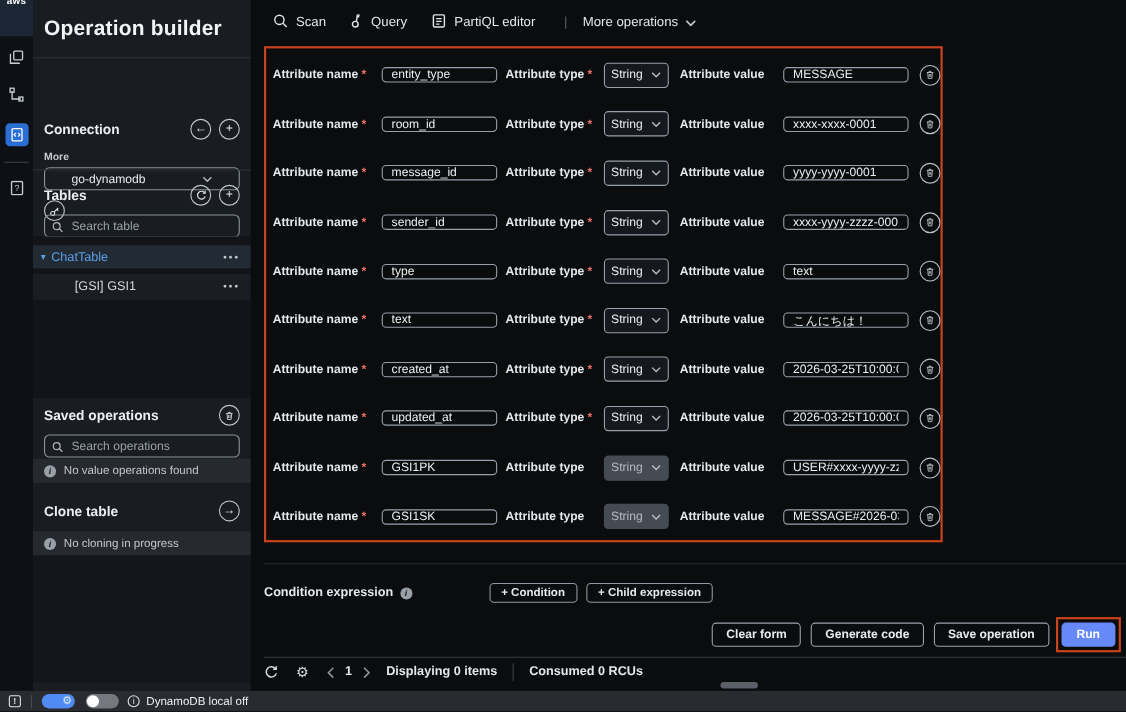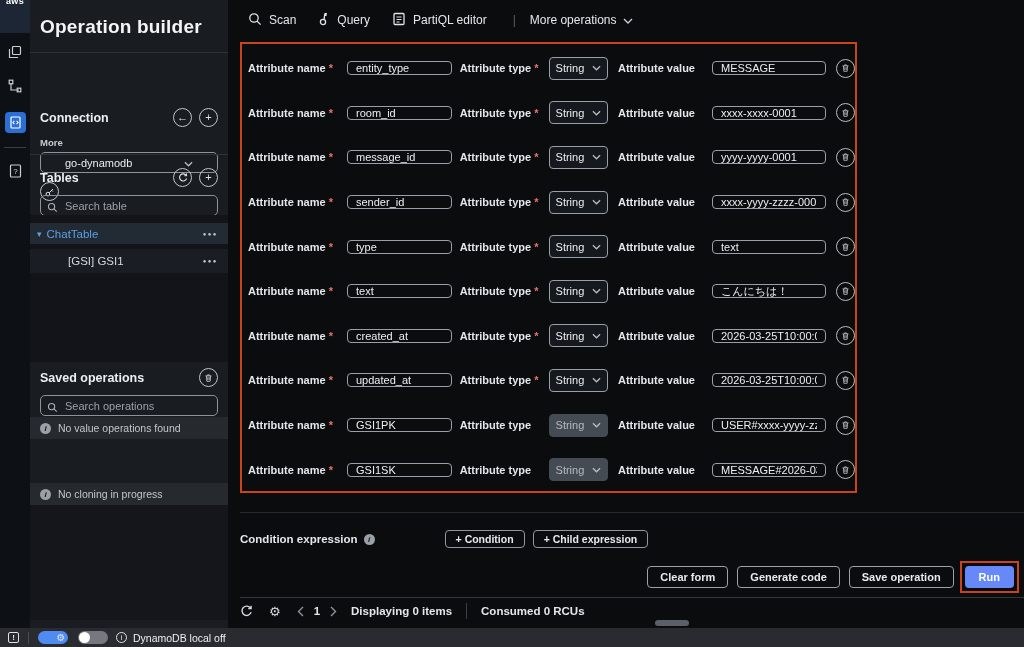--- a/index.html
+++ b/index.html
@@ -232,20 +232,26 @@
               <path d="M7.6 7.6 L10.6 10.6" stroke="currentColor" stroke-width="1.2"></path>
             </svg></span>
         <input placeholder="Search operations" style="">
       </div>
     </div>
     <div class="info-bar" id="saved-empty">
       <span class="info-dot">i</span>
       <span>No value operations found</span>
     </div>
 
+    <div id="clone-sec">
+      <div class="sec-head">
+        <h3>Clone table</h3>
+        <button class="mini-circle">→</button>
+      </div>
+    </div>
     <div class="info-bar" id="clone-status">
       <span class="info-dot">i</span>
       <span>No cloning in progress</span>
     </div>
     <div id="sb-bottom-fill"></div>
   </div>
 
   <div id="main">
 
     <div id="tabbar">

